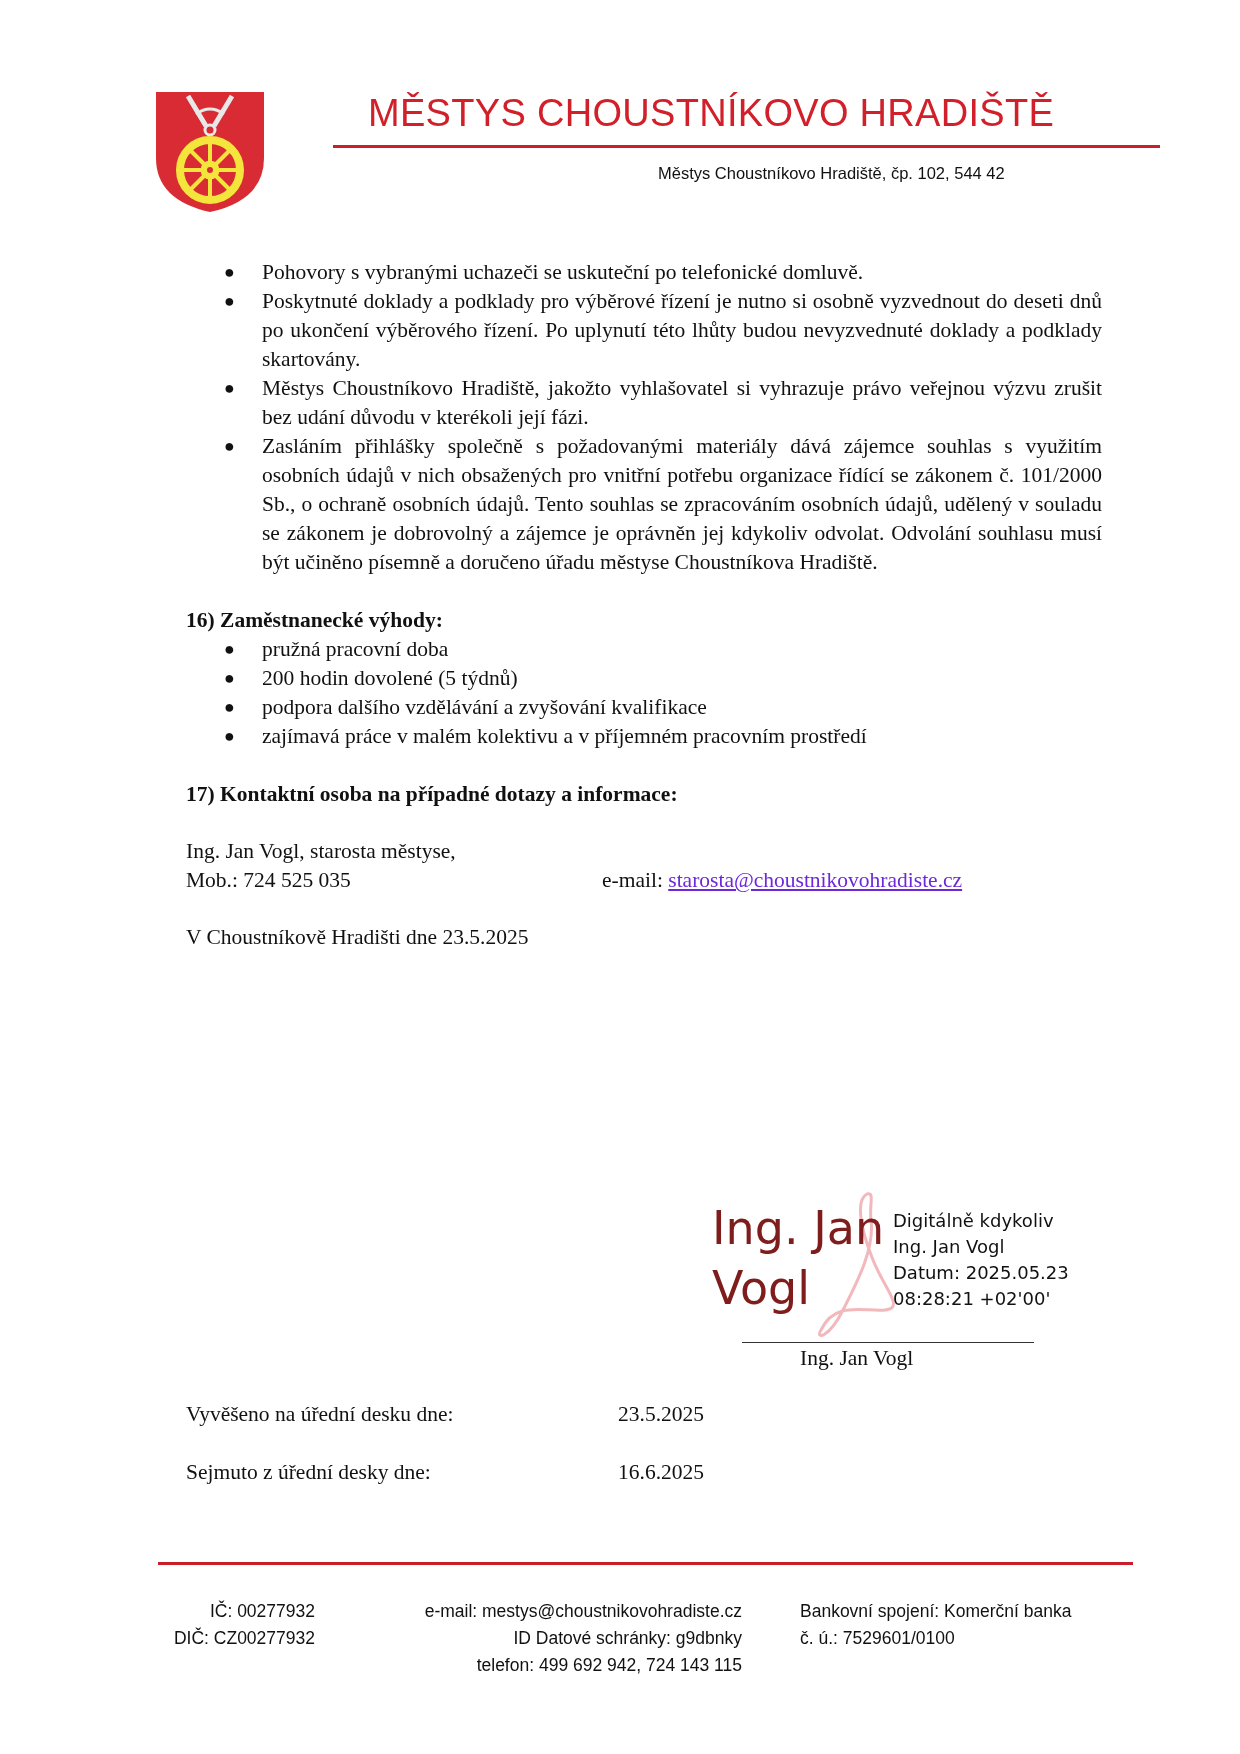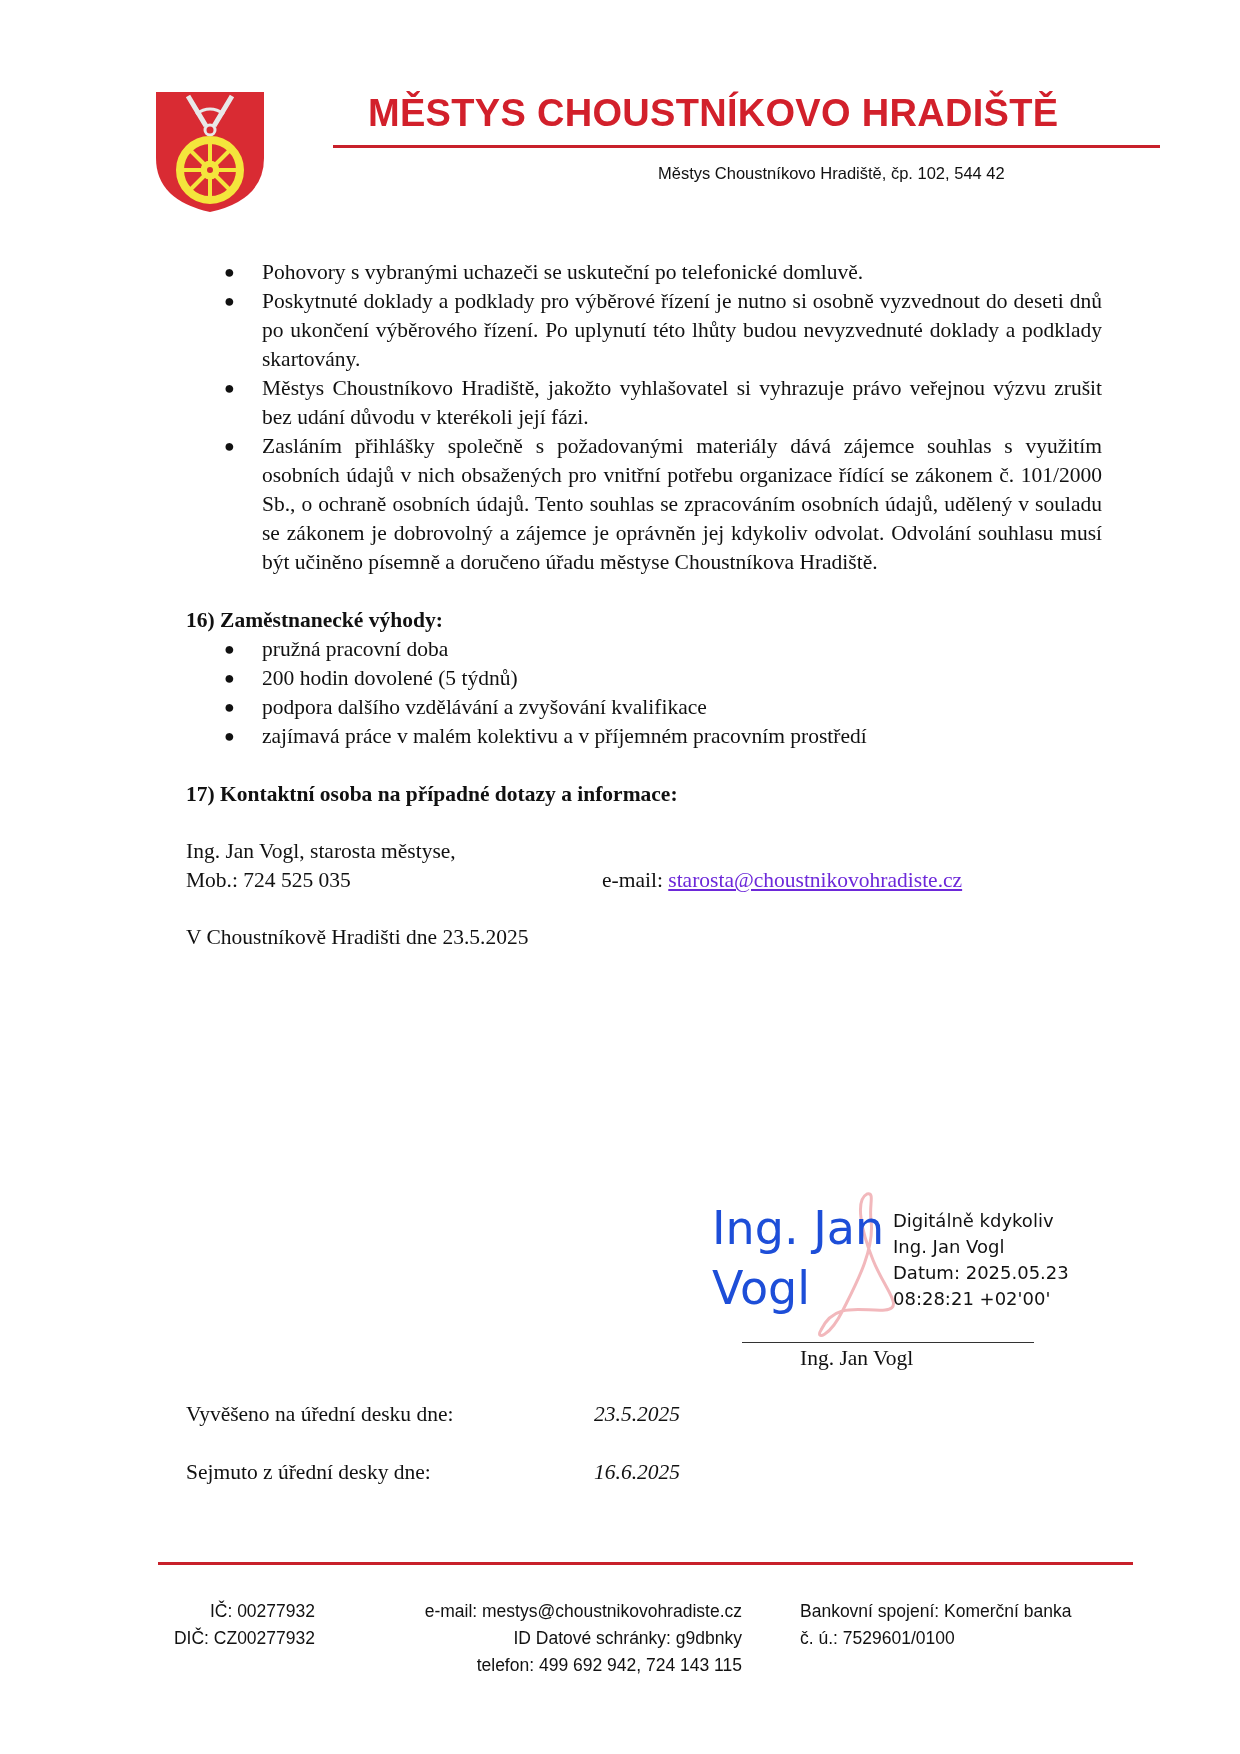--- a/index.html
+++ b/index.html
@@ -1,38 +1,38 @@
 <!DOCTYPE html>
 <html><head>
 <meta charset="utf-8">
 <style>
   html, body { margin:0; padding:0; background:#ffffff; }
   body { width:1240px; height:1754px; position:relative; overflow:hidden; font-family:"Liberation Serif", serif; color:#111; }
   .abs { position:absolute; }
   .crest { left:152px; top:88px; width:116px; height:126px; }
-  .title { left:368px; top:92px; font-family:"Liberation Sans", sans-serif; font-weight:bold; font-size:38px; color:#d2202b; letter-spacing:0.3px; white-space:nowrap; }
+  .title { left:368px; top:92px; font-family:"Liberation Sans", sans-serif; font-weight:normal; font-size:38px; color:#d2202b; letter-spacing:0.3px; white-space:nowrap; }
   .title-rule { left:333px; top:145px; width:827px; height:3px; background:#c8202a; }
   .address { left:658px; top:164px; font-family:"Liberation Sans", sans-serif; font-size:16.5px; color:#111; white-space:nowrap; }
   .body { left:186px; top:258px; width:916px; font-size:21.5px; line-height:29px; }
   .h { font-weight:bold; margin:0; }
   ul { margin:0; padding:0; list-style:none; }
   li { position:relative; padding-left:76px; text-align:justify; }
   li .b { position:absolute; left:38px; top:0; font-size:18px; }
   .sec { margin-bottom:29px; }
   .gap { height:28px; }
   .contact-row { display:flex; }
   .contact-left { width:416px; }
   a.link { color:#6d28d9; text-decoration:underline; }
-  .sig-big { left:712px; top:1198px; font-family:"DejaVu Sans", sans-serif; font-size:46px; line-height:60px; color:#1d4ed8; }
+  .sig-big { left:712px; top:1198px; font-family:"DejaVu Sans", sans-serif; font-size:46px; line-height:60px; color:#7f1d1d; }
   .sig-small { left:893px; top:1208px; font-family:"DejaVu Sans", sans-serif; font-size:18px; line-height:26px; color:#111; }
   .sig-logo { left:815px; top:1190px; width:100px; height:150px; }
   .sig-rule { left:742px; top:1342px; width:292px; height:1px; background:#333; }
   .sig-name { left:800px; top:1346px; font-size:21.5px; }
   .posted { left:186px; font-size:21.5px; }
-  .posted .val { position:absolute; left:408px;font-style:italic; }
+  .posted .val { position:absolute; left:432px; }
   .foot-rule { left:158px; top:1562px; width:975px; height:3px; background:#c8202a; }
   .foot { font-family:"Liberation Sans", sans-serif; font-size:17.5px; line-height:27px; color:#111; }
   .f1 { left:150px; top:1598px; width:165px; text-align:right; }
   .f2 { left:360px; top:1598px; width:382px; text-align:right; }
   .f3 { left:800px; top:1598px; width:335px; text-align:left; }
 </style>
 </head>
 <body>
 
 <div class="abs crest">

